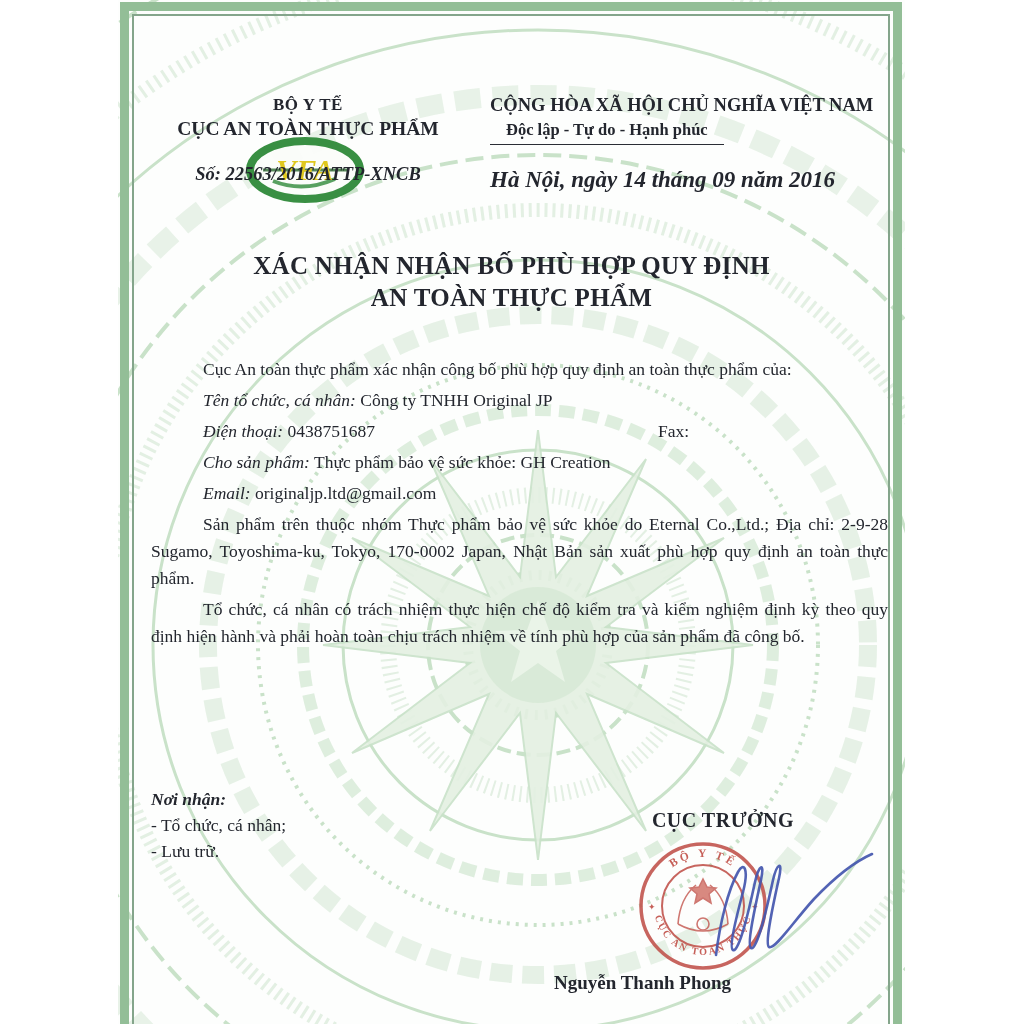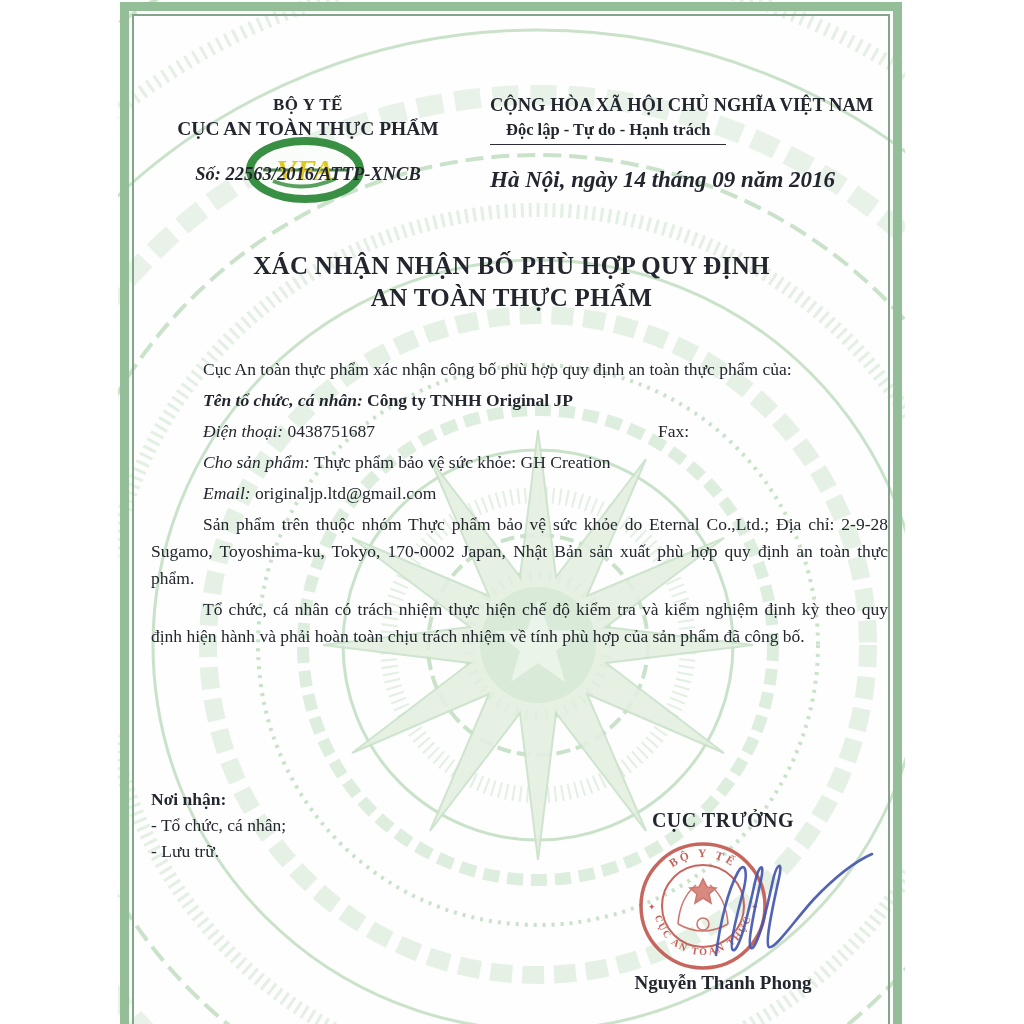--- a/index.html
+++ b/index.html
@@ -26,29 +26,29 @@
          padding:0 16px 4px 16px;border-bottom:1.5px solid #2a2d35;}
   .pdate{font-size:23px;font-weight:bold;font-style:italic;margin-top:22px;}
   
   .title{left:0;top:250px;width:787px;text-align:center;font-size:25px;
          font-weight:bold;line-height:32px;letter-spacing:.3px;}
   
   .body{left:33px;top:356px;width:737px;font-size:17.5px;line-height:27px;
         text-align:justify;}
   .body p{margin:0 0 4px 0;text-indent:52px;position:relative;}
   .lbl{font-style:italic;}
-  .strong{font-weight:bold;}
+  .strong{font-weight:normal;}
   .fax{position:absolute;left:455px;}
   
   .recip{left:33px;top:786px;font-size:17.5px;line-height:26px;}
-  .recip-label{font-weight:bold;}
+  .recip-label{font-weight:bold;font-style:italic;}
   
   .signtitle{left:460px;top:809px;width:290px;text-align:center;
              font-size:20px;font-weight:bold;letter-spacing:.5px;}
-  .signname{left:460px;top:972px;width:290px;text-align:center;
+  .signname{left:436px;top:972px;width:290px;text-align:left;
             font-size:19px;font-weight:bold;font-family:Liberation Serif, serif;}
   .sealwrap{position:absolute;left:500px;top:828px;z-index:3;}
 </style>
 </head>
 <body>
 
 <div class="page">
 
   <svg class="wm" width="787" height="1024" viewBox="0 0 787 1024">
     <g fill="none" stroke="#c9e2c9">
@@ -88,21 +88,21 @@
   </svg>
 
   <div class="layer hdr-left">
     <div class="ministry">BỘ Y TẾ</div>
     <div class="agency">CỤC AN TOÀN THỰC PHẨM</div>
     <div class="docnum">Số:  22563/2016/ATTP-XNCB</div>
   </div>
 
   <div class="layer hdr-right">
     <div class="republic">CỘNG HÒA XÃ HỘI CHỦ NGHĨA VIỆT NAM</div>
-    <div><span class="motto">Độc lập - Tự do - Hạnh trách</span></div>
+    <div><span class="motto">Độc lập - Tự do - Hạnh phúc</span></div>
     <div class="pdate">Hà Nội, ngày 14 tháng 09 năm 2016</div>
   </div>
 
   <div class="layer title">
     <div>XÁC NHẬN NHẬN BỐ PHÙ HỢP QUY ĐỊNH</div>
     <div>AN TOÀN THỰC PHẨM</div>
   </div>
 
   <div class="layer body">
     <p>Cục An toàn thực phẩm xác nhận công bố phù hợp quy định an toàn thực phẩm của:</p>

